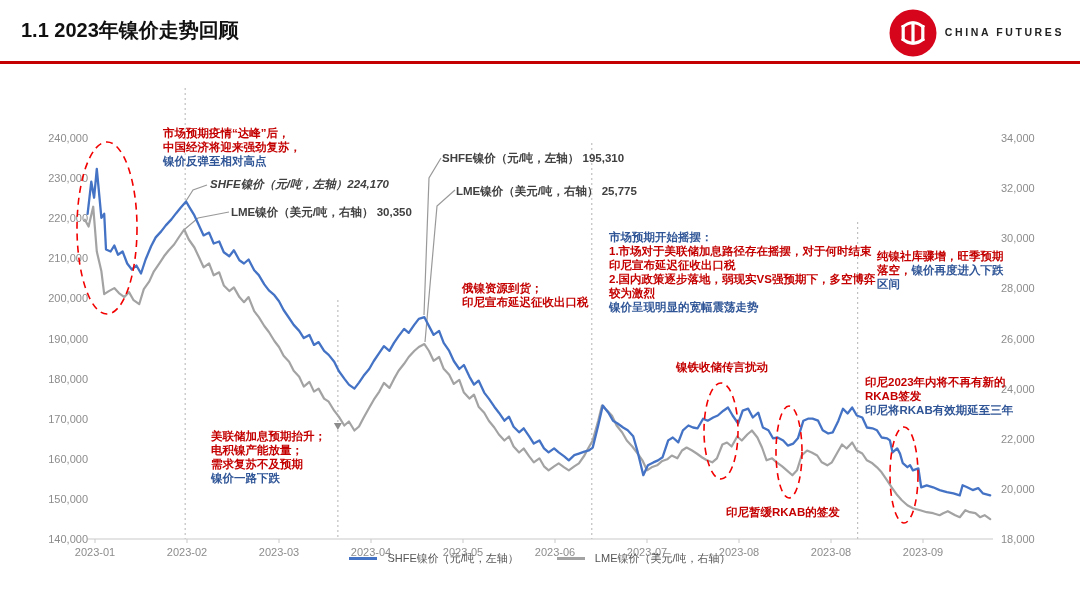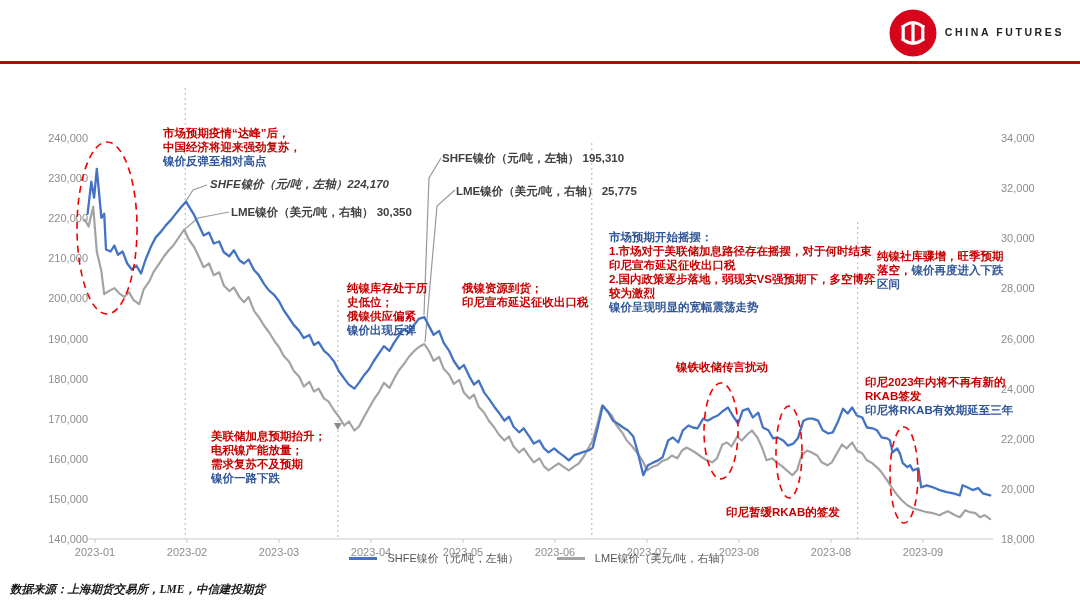--- a/index.html
+++ b/index.html
@@ -22,20 +22,21 @@
   .legend-item{display:flex;align-items:center;gap:10px;}
   .legend-swatch{width:28px;height:3px;}
   .legend-label{font-size:11px;color:#555;}
   .footer-source{position:absolute;left:10px;top:582px;font-size:11.5px;font-weight:600;
           font-style:italic;color:#1a1a1a;font-family:"Liberation Serif","DejaVu Serif",serif;}
 </style>
 </head>
 <body>
 
 <div class="slide">
+  <div class="page-title">1.1 2023年镍价走势回顾</div>
 
   <div class="logo">
     <svg width="50" height="50" viewBox="-25 -25 50 50">
       <circle cx="0" cy="0" r="23.5" fill="#d6051c"></circle>
       <path d="M-11,-5.5 Q0,-15 11,-5.5" stroke="#ffffff" stroke-width="3" fill="none"></path>
       <path d="M-11,5.5 Q0,15 11,5.5" stroke="#ffffff" stroke-width="3" fill="none"></path>
       <rect x="-11.4" y="-8" width="3.2" height="16" fill="#ffffff"></rect>
       <rect x="-1.6" y="-11.5" width="3.2" height="23" fill="#ffffff"></rect>
       <rect x="8.2" y="-8" width="3.2" height="16" fill="#ffffff"></rect>
     </svg>
@@ -116,26 +117,20 @@
       </div>
       <div class="ann" style="left: 231px; top: 205px;">
         <div><span class="k">LME镍价（美元/吨，右轴） 30,350</span></div>
       </div>
       <div class="ann" style="left: 442px; top: 151px;">
         <div><span class="k">SHFE镍价（元/吨，左轴） 195,310</span></div>
       </div>
       <div class="ann" style="left: 456px; top: 184px;">
         <div><span class="k">LME镍价（美元/吨，右轴） 25,775</span></div>
       </div>
-      <div class="ann" style="left: 347px; top: 281px;">
-        <div><span class="r">纯镍库存处于历</span></div>
-        <div><span class="r">史低位；</span></div>
-        <div><span class="r">俄镍供应偏紧</span></div>
-        <div><span class="b">镍价出现反弹</span></div>
-      </div>
       <div class="ann" style="left: 462px; top: 281px;">
         <div><span class="r">俄镍资源到货；</span></div>
         <div><span class="r">印尼宣布延迟征收出口税</span></div>
       </div>
       <div class="ann" style="left: 609px; top: 230px;">
         <div><span class="b">市场预期开始摇摆：</span></div>
         <div><span class="r">1.市场对于美联储加息路径存在摇摆，对于何时结束</span></div>
         <div><span class="r">印尼宣布延迟征收出口税</span></div>
         <div><span class="r">2.国内政策逐步落地，弱现实VS强预期下，多空博弈</span></div>
         <div><span class="r">较为激烈</span></div>
@@ -169,14 +164,13 @@
       <div class="legend-item">
         <span class="legend-swatch" style="background: rgb(68, 114, 196);"></span>
         <span class="legend-label">SHFE镍价（元/吨，左轴）</span>
       </div>
       <div class="legend-item">
         <span class="legend-swatch" style="background: rgb(163, 163, 163);"></span>
         <span class="legend-label">LME镍价（美元/吨，右轴）</span>
       </div>
     </div>
 
-  <div class="footer-source">数据来源：上海期货交易所，LME，中信建投期货</div>
 </div>
 
 </body></html>

